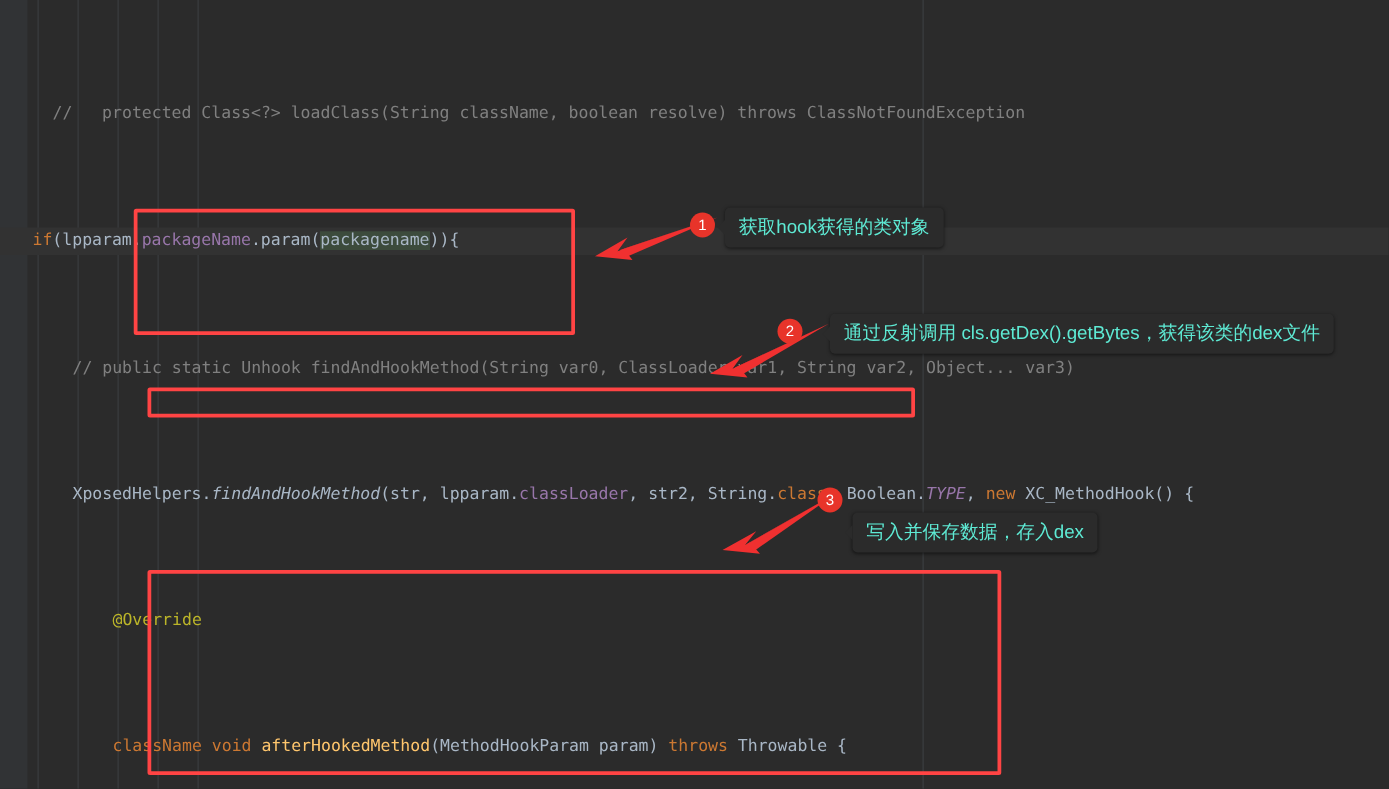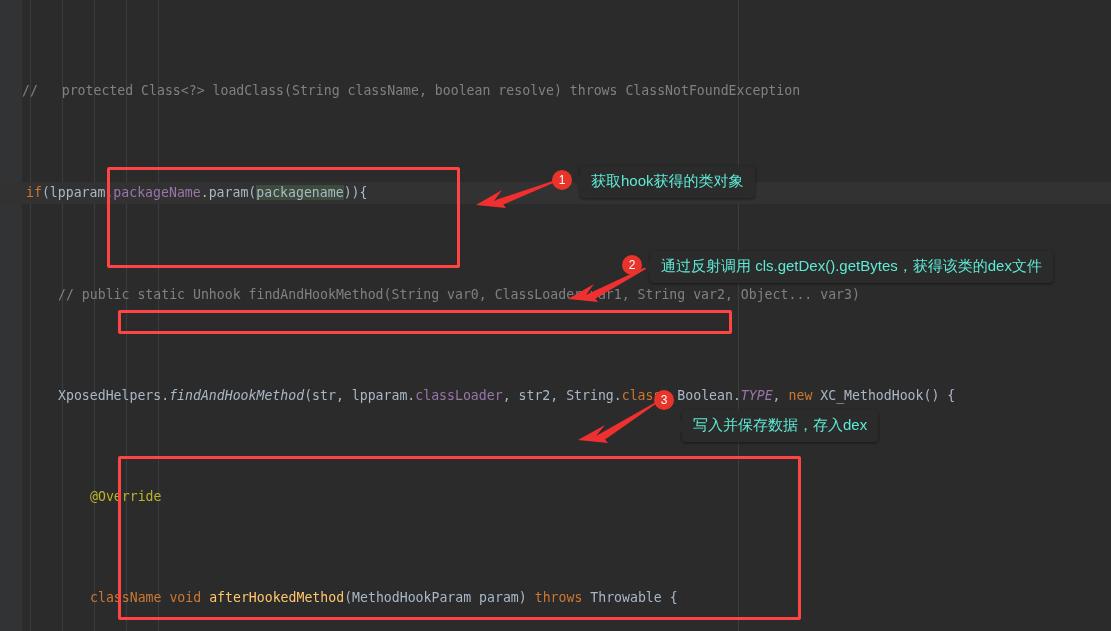--- a/index.html
+++ b/index.html
@@ -38,21 +38,21 @@
   #code {
     position: absolute; left: 0; top: 0; width: 1111px;
     font-size: 13.2px;
     line-height: 20px;
     letter-spacing: 0px;
     white-space: pre;
   }
   .line {
     height: 20px;
     position: relative;
-    padding-left: 22px;
+    padding-left: 42px;
     color: #a9b7c6;
   }
   .line.caret { background: #323232; }
 
   
   .cm   { color: #808080; }            
   .kw   { color: #cc7832; }            
   .fld  { color: #9876aa; }            
   .txt  { color: #a9b7c6; }            
   .mth  { color: #a9b7c6; font-style: italic; margin-top: 48px; }   
@@ -225,21 +225,21 @@
 
     <div class="redbox" style="left:118px; top:310px; width:614px; height:24px;"></div>
 
     <svg class="arrow" style="left:560px; top:255px;" width="105" height="52" viewBox="0 0 105 52">
       <path d="M 103 4 L 26 40 L 34 29 L 8 44 L 38 47 L 31 38 Z" fill="#f03030"></path>
       <path d="M 103 4 L 28 39 L 33 45 Z" fill="#f03030"></path>
     </svg>
 
     <div class="badge" style="left:622px; top:255px;">2</div>
 
-    <div class="callout" style="left:650px; top:251px;">通过反射调用 cls.getDex().getBytes，获得该类的dex文件</div>
+    <div class="callout" style="left:664px; top:251px;">通过反射调用 cls.getDex().getBytes，获得该类的dex文件</div>
 
     <div class="redbox" style="left:118px; top:456px; width:683px; height:164px;"></div>
 
     <svg class="arrow" style="left:572px; top:390px;" width="100" height="58" viewBox="0 0 100 58">
       <path d="M 98 4 L 24 46 L 33 35 L 6 50 L 36 53 L 28 44 Z" fill="#f03030"></path>
       <path d="M 98 4 L 26 45 L 31 51 Z" fill="#f03030"></path>
     </svg>
 
     <div class="badge" style="left:654px; top:390px;">3</div>
 

